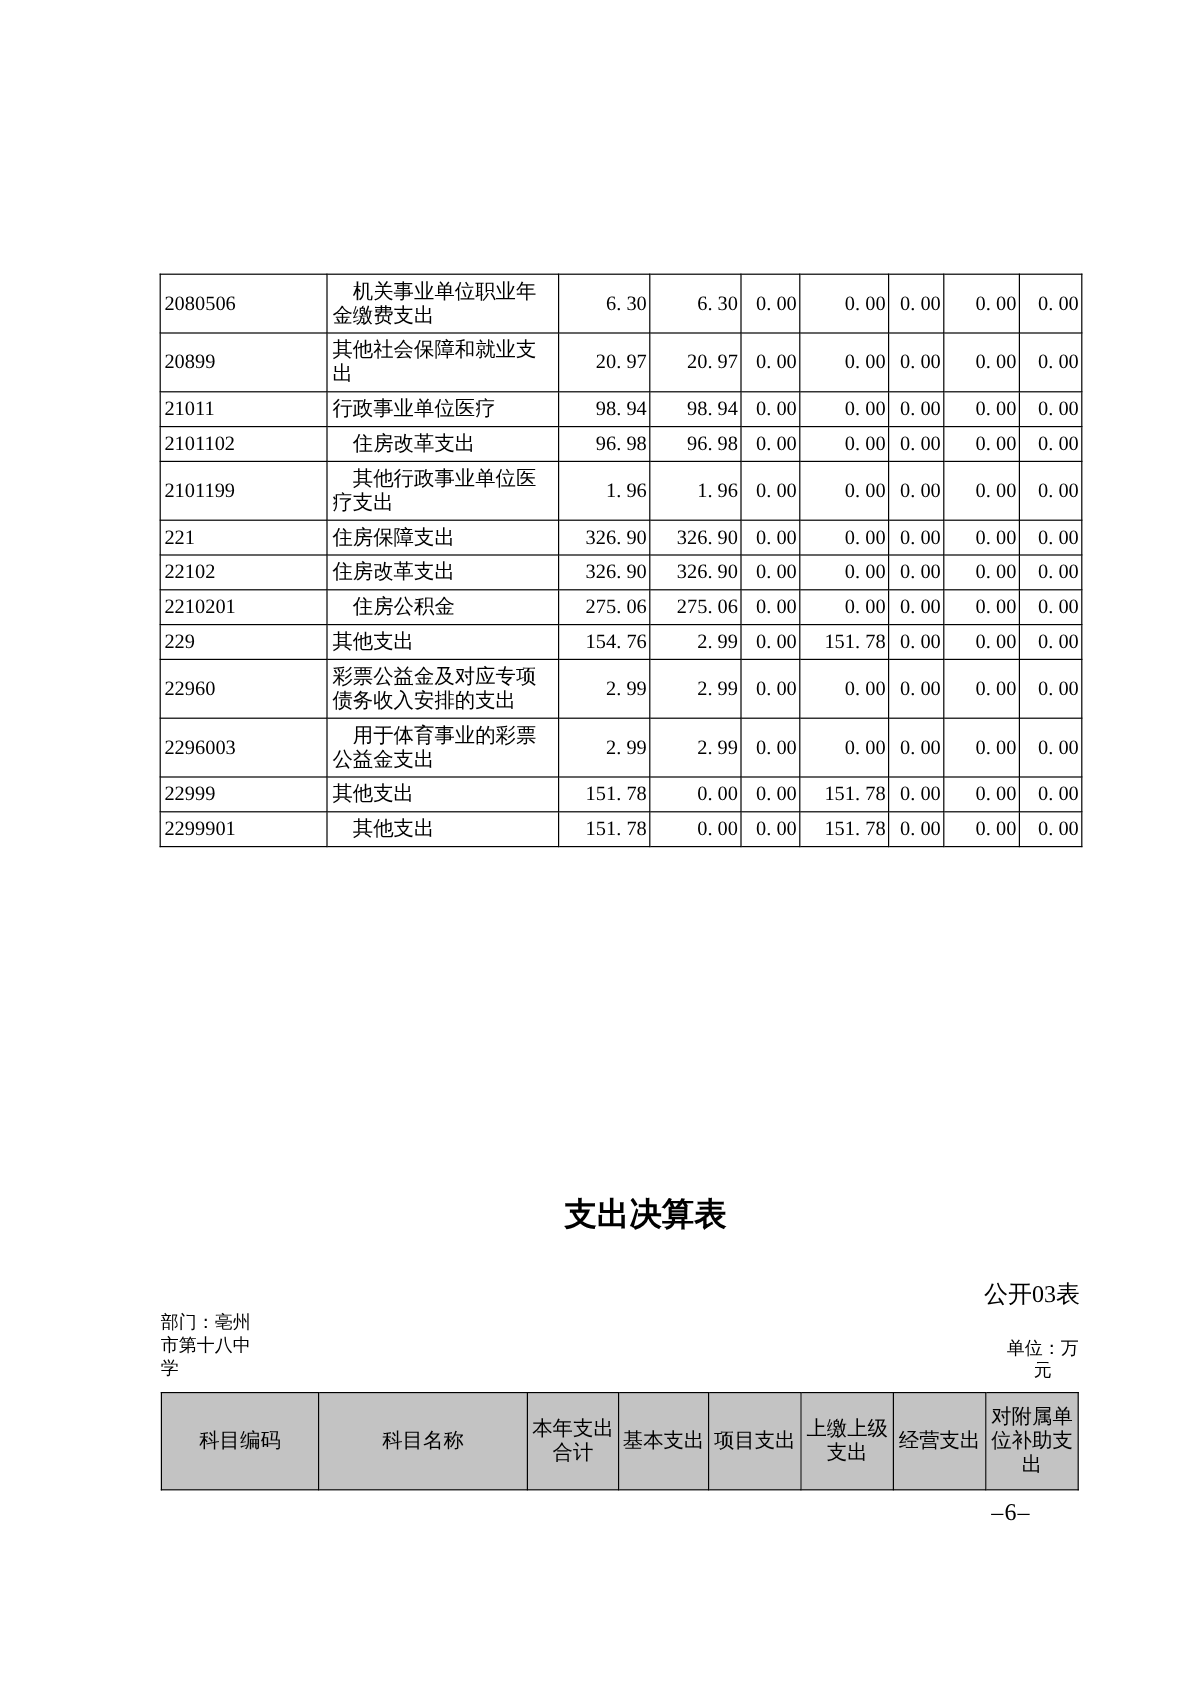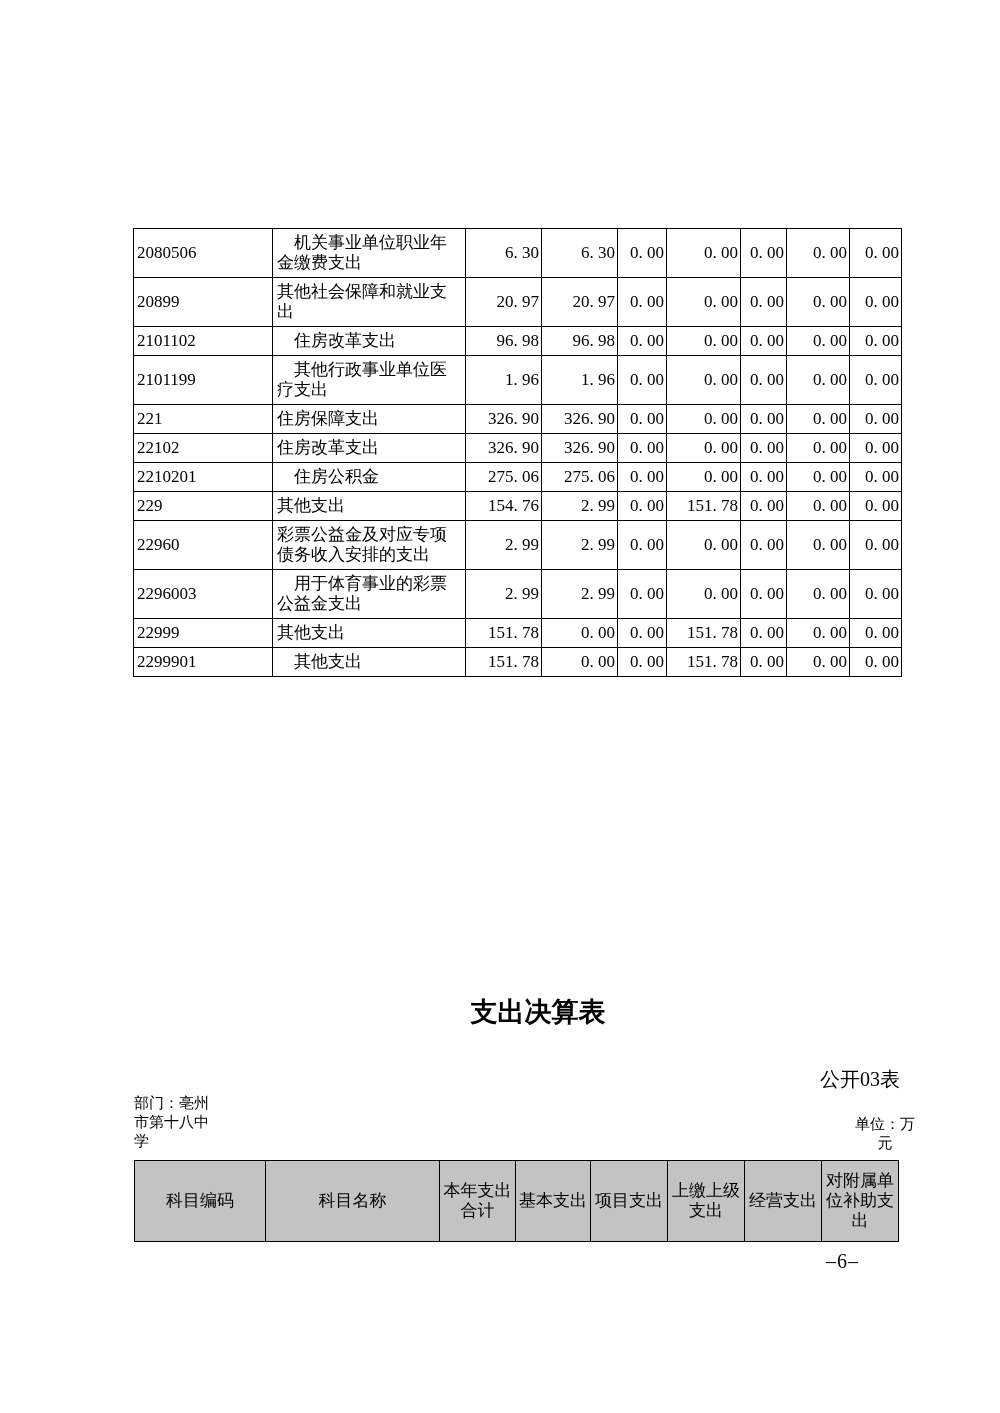--- a/index.html
+++ b/index.html
@@ -30,21 +30,21 @@
   .form-label {
     position:absolute; top:1070px; left:134px; width:766px;
     text-align:right; font-size:20px; line-height:19px;
   }
   .dept-label {
     position:absolute; top:1094px; left:134px; width:78px;
     font-size:15px; line-height:19px; word-break:break-all;
   }
   .unit-label {
     position:absolute; top:1115px; left:838px; width:62px;
-    font-size:15px; line-height:19px; text-align:center; word-break:break-all;margin-left:16px;
+    font-size:15px; line-height:19px; text-align:center; word-break:break-all;
   }
 
   
   .head-table { position:absolute; left:134px; top:1160px; width:764px; font-size:17px; }
   .head-table th {
     border:1px solid #000; background:#c3c3c3; font-weight:normal;
     text-align:center; vertical-align:middle; height:80px;
     line-height:20px; padding:0 3px; word-break:break-all; overflow:hidden;
   }
 
@@ -80,20 +80,31 @@
           <td class="num">0. 00</td>
           <td class="num">0. 00</td>
           <td class="num">0. 00</td>
           <td class="num">0. 00</td>
         </tr>
         <tr>
           <td class="code">20899</td>
           <td class="name">其他社会保障和就业支出</td>
           <td class="num">20. 97</td>
           <td class="num">20. 97</td>
+          <td class="num">0. 00</td>
+          <td class="num">0. 00</td>
+          <td class="num">0. 00</td>
+          <td class="num">0. 00</td>
+          <td class="num">0. 00</td>
+        </tr>
+        <tr>
+          <td class="code">21011</td>
+          <td class="name">行政事业单位医疗</td>
+          <td class="num">98. 94</td>
+          <td class="num">98. 94</td>
           <td class="num">0. 00</td>
           <td class="num">0. 00</td>
           <td class="num">0. 00</td>
           <td class="num">0. 00</td>
           <td class="num">0. 00</td>
         </tr>
         <tr>
           <td class="code">2101102</td>
           <td class="name indent">住房改革支出</td>
           <td class="num">96. 98</td>

